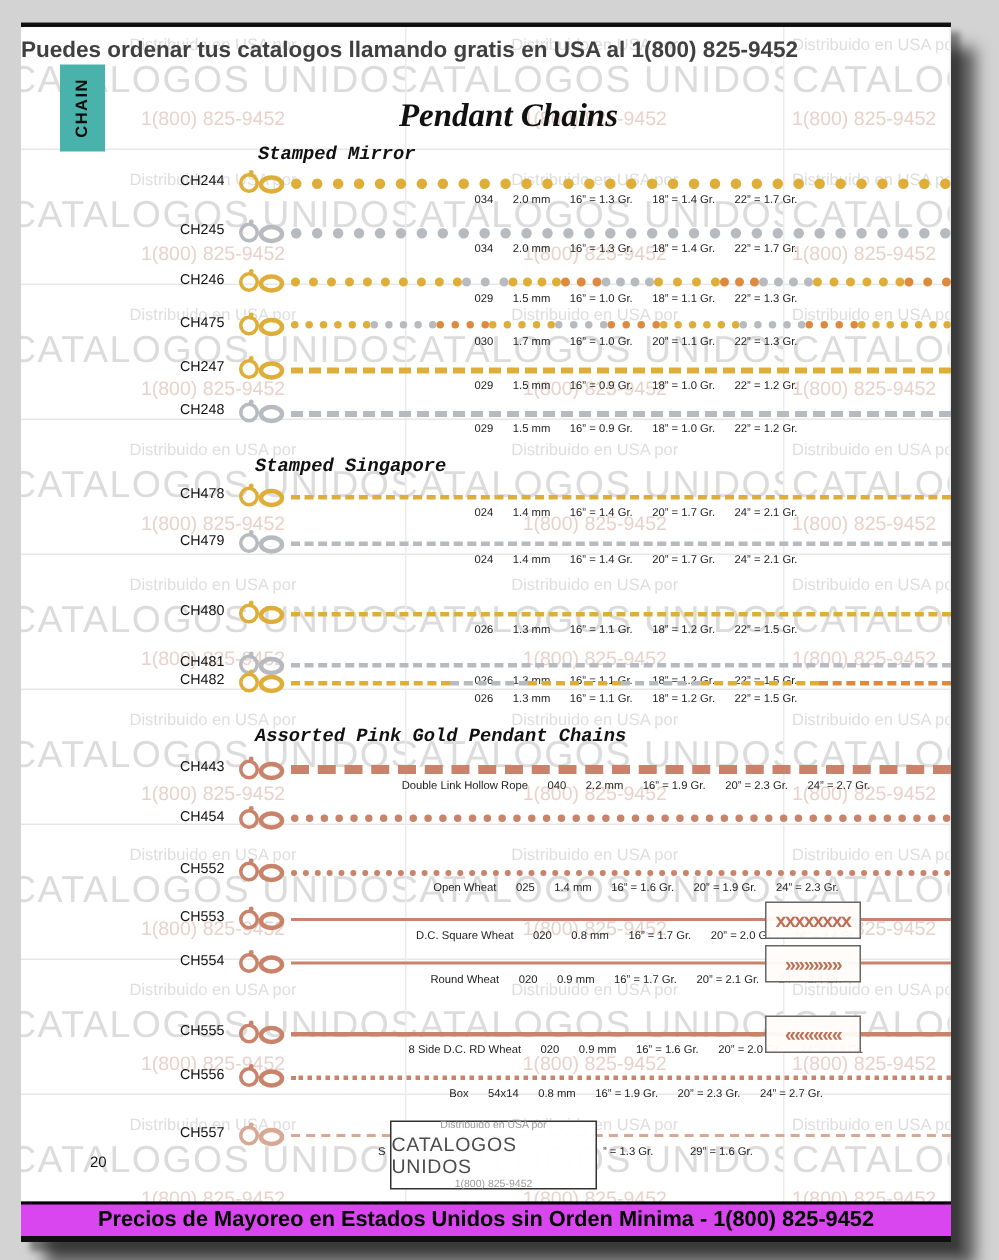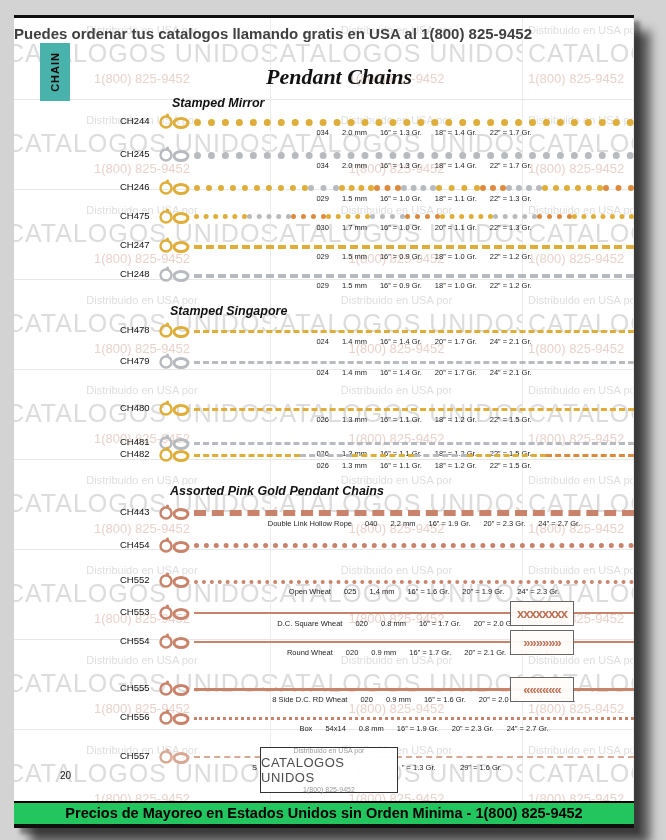--- a/index.html
+++ b/index.html
@@ -23,25 +23,25 @@
               font-size:15px;font-weight:bold;color:#404040;}
   #side-tab{position:absolute;left:26px;top:25px;width:30px;height:58px;background:#49b3ab;
             z-index:3;display:flex;align-items:center;justify-content:center;}
   #side-tab span{writing-mode:vertical-rl;transform:rotate(180deg);font-size:11px;font-weight:bold;
                  letter-spacing:1px;color:#0a0a0a;}
   #page-title{position:absolute;left:30px;right:0;top:46px;text-align:center;z-index:3;
               font-family:"Liberation Serif",serif;font-style:italic;font-weight:bold;
               font-size:22px;color:#111;}
   #page-number{position:absolute;left:46px;top:752px;font-size:10px;color:#111;z-index:4;}
   #footer-bar{position:absolute;left:0;bottom:0;width:100%;height:21px;border-top:2px solid #000;
-              background:#22c55e;z-index:5;text-align:center;font-size:14.5px;font-weight:bold;
+              background:#d946ef;z-index:5;text-align:center;font-size:14.5px;font-weight:bold;
               line-height:20px;color:#000;}
   
   #rows-layer{position:absolute;inset:0;z-index:2;}
-  .section-heading{position:absolute;font-family:Liberation Sans, sans-serif;font-style:italic;
+  .section-heading{position:absolute;font-family:Liberation Mono, monospace;font-style:italic;
                    font-weight:bold;font-size:12.5px;color:#111;white-space:nowrap;}
   .chain-row{position:absolute;left:0;width:100%;height:24px;}
   .row-code{position:absolute;left:106px;top:-6px;font-size:9.5px;color:#111;}
   .row-clasp{position:absolute;left:144px;top:-9px;}
   .row-chain{position:absolute;left:180px;right:0;top:0;display:flex;}
   .chain-seg{box-sizing:border-box;}
   .row-spec{position:absolute;left:190px;top:7px;width:440px;display:flex;gap:13px;
             justify-content:center;font-size:7.5px;color:#222;white-space:nowrap;}
   .spec-frag{position:absolute;top:7px;font-size:7.5px;color:#222;white-space:nowrap;}
   .magnifier{position:absolute;top:-11px;width:62px;height:23px;border:1px solid #666;

